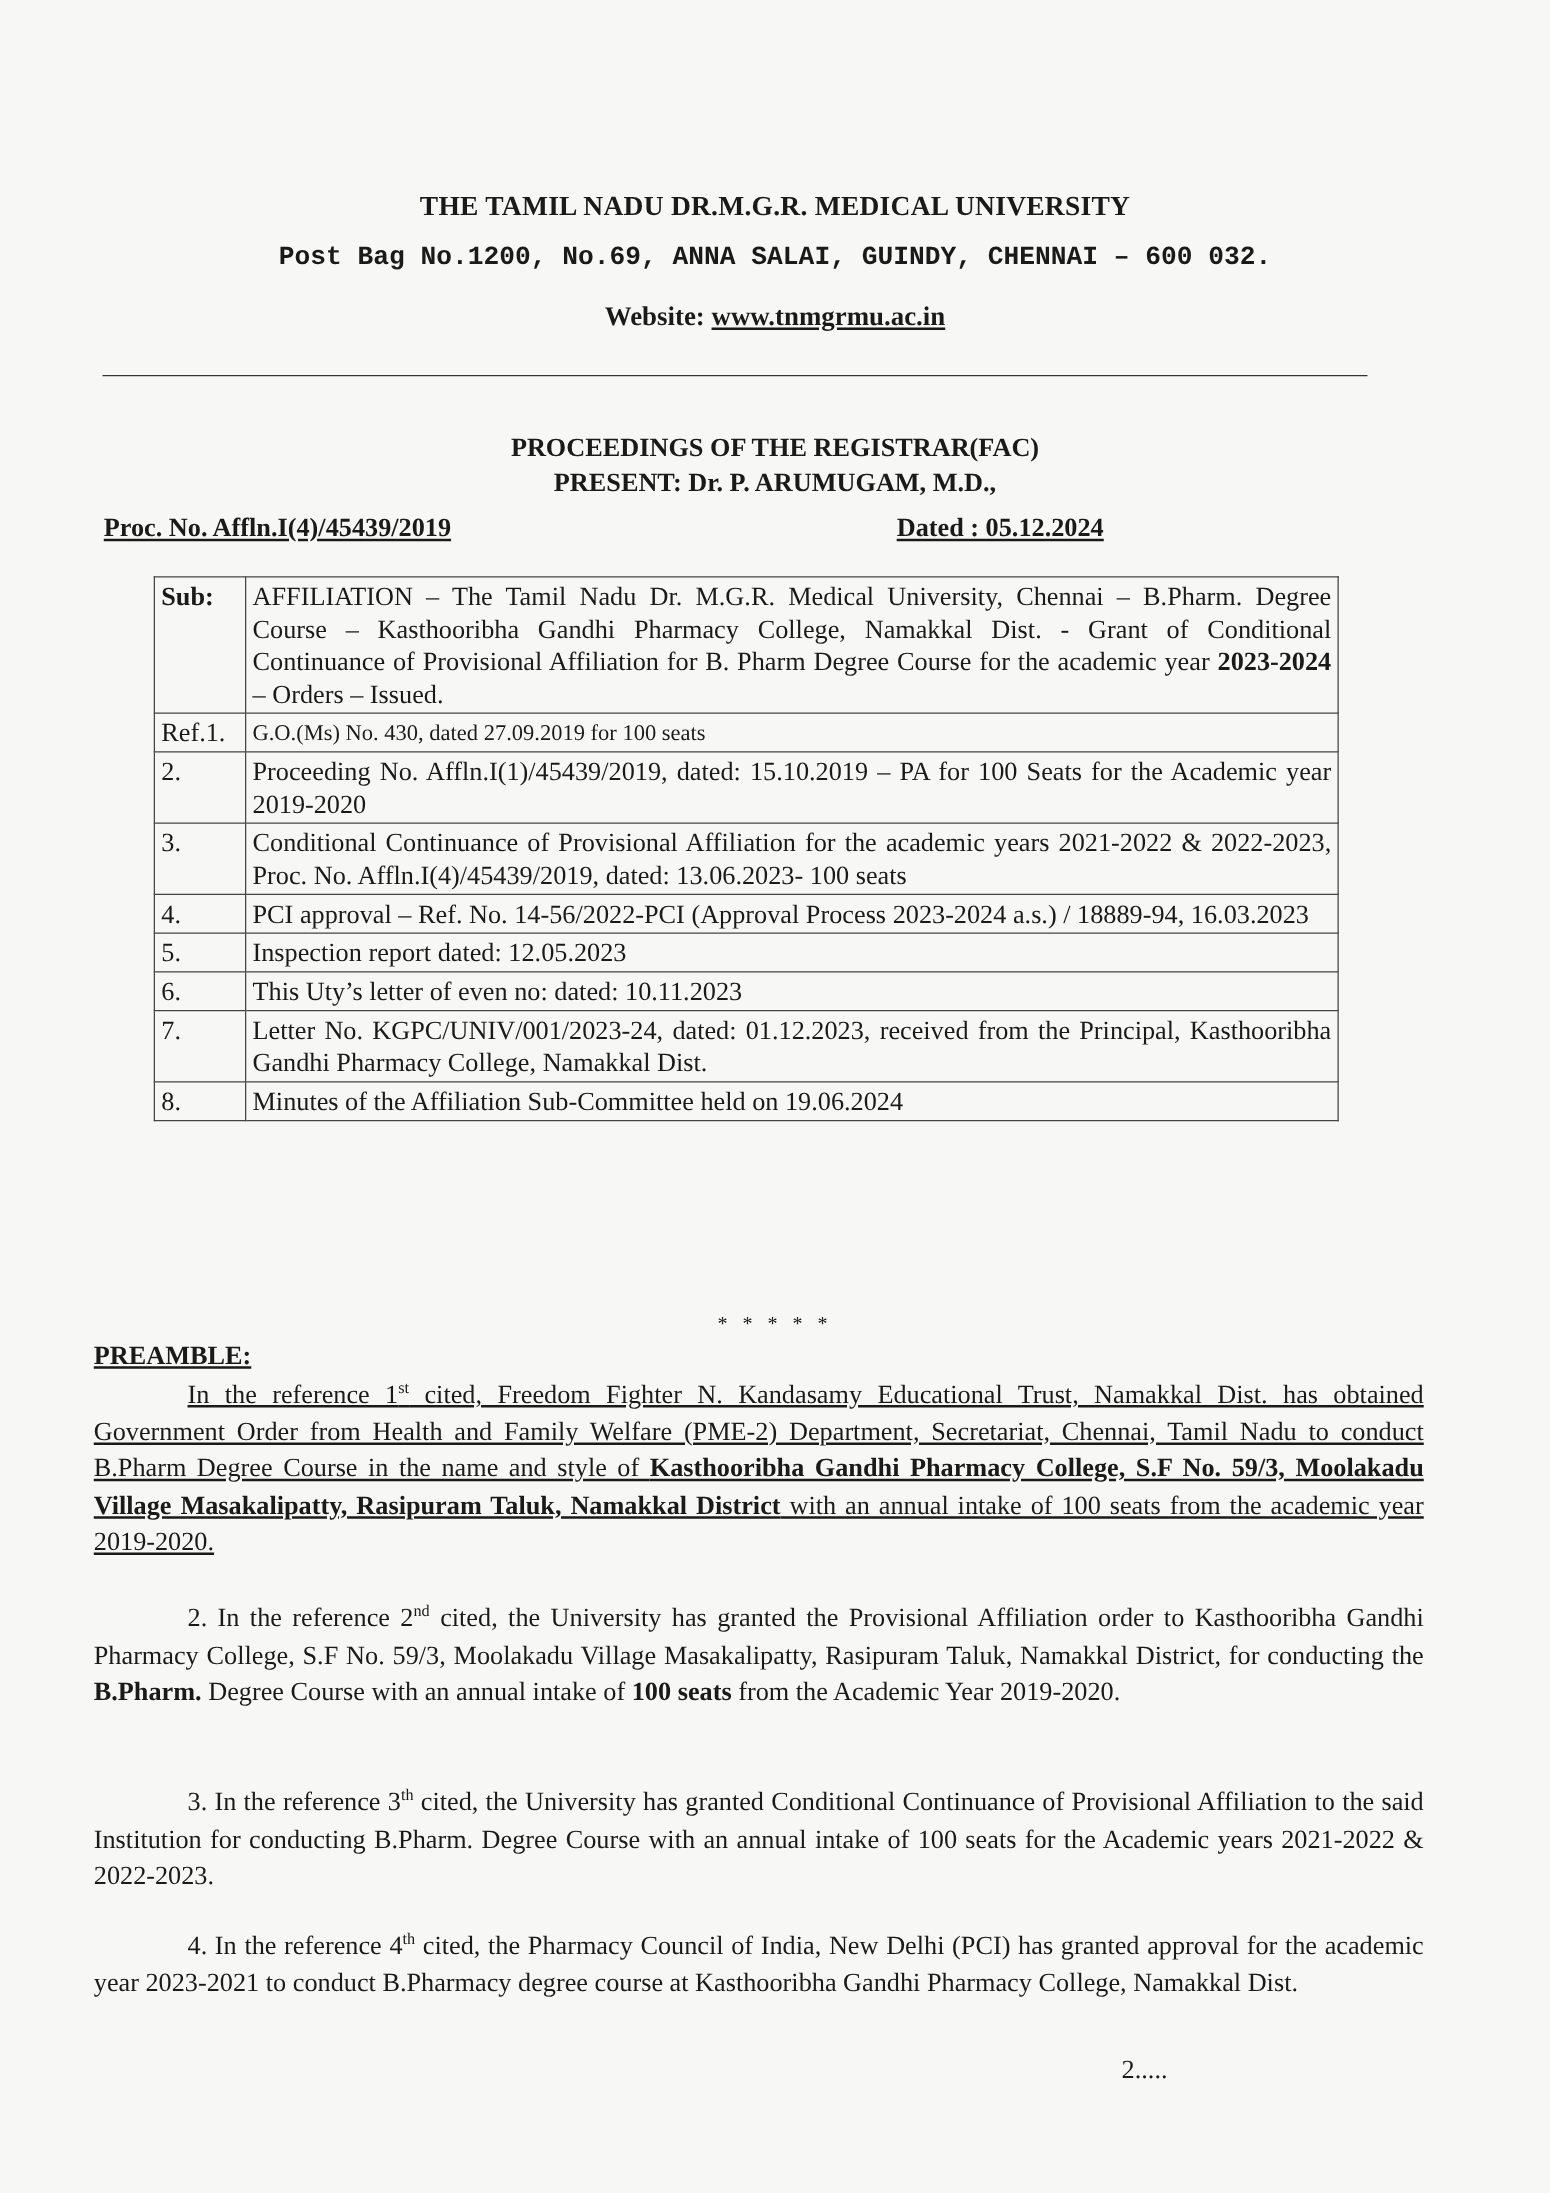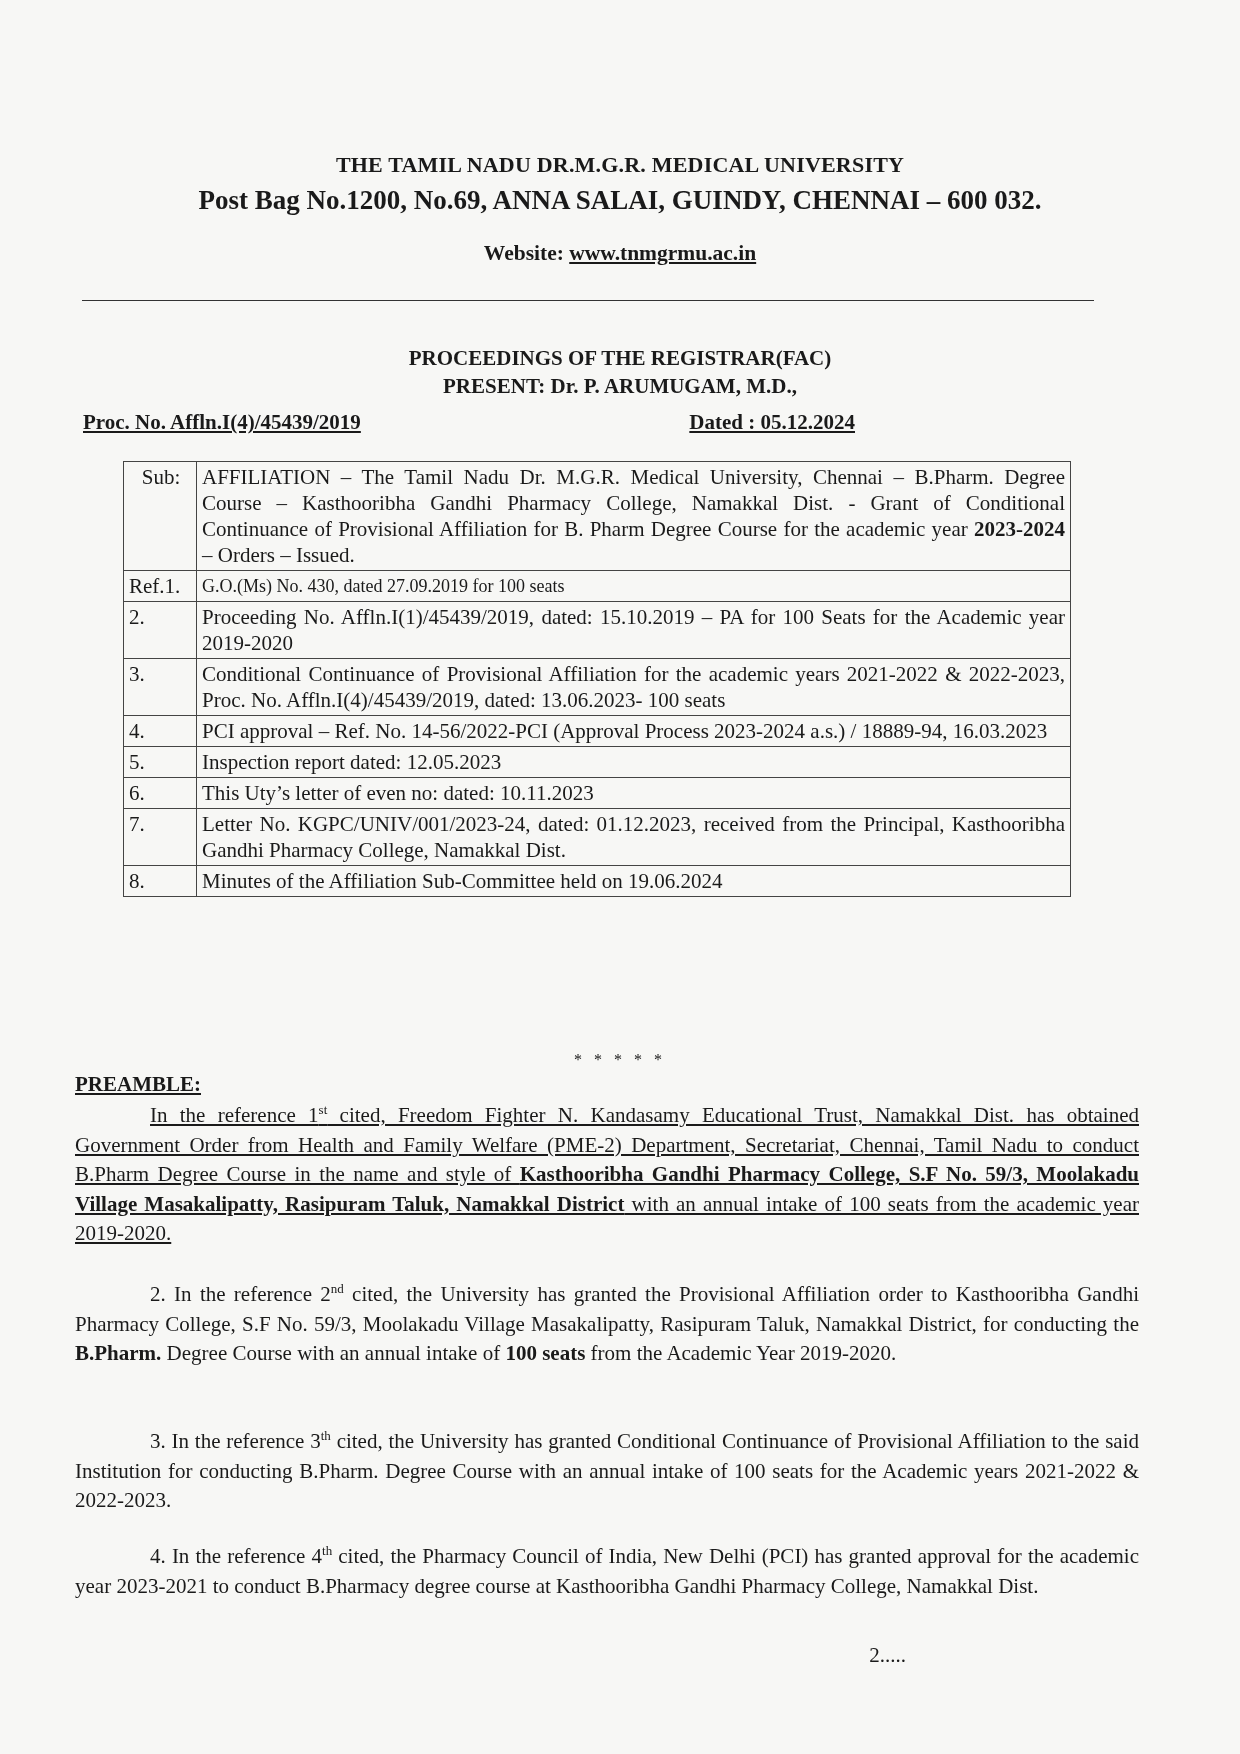--- a/index.html
+++ b/index.html
@@ -1,33 +1,33 @@
 <!DOCTYPE html>
 <html><head>
 <meta charset="utf-8">
 <style>
   html, body { margin:0; padding:0; }
   body { width:1240px; height:1754px; background:#f7f7f5; position:relative; overflow:hidden;
          font-family:"Liberation Serif", "DejaVu Serif", serif; color:#1a1a1a; }
-  .page { position:absolute; left:0; top:0; width:1008px; height:1754px; }
+  .page { position:absolute; left:0; top:0; width:1008px; height:1754px;padding-left:28px; }
   .hdr { position:absolute; left:0; width:1240px; text-align:center; font-weight:bold; }
   .h1 { top:152px; font-size:22px; letter-spacing:0.2px; }
-  .h2 { top:185px; font-size:27px; }
+  .h2 { top:195px; font-size:21px;font-family:Liberation Mono, monospace; }
   .h3 { top:213px; font-size:21.5px; }
   .h4 { top:241px; font-size:21.5px; }
   .h4 u { text-decoration:underline; }
   .rule { position:absolute; left:82px; width:1012px; top:300px; height:0; border-top:1.5px solid #333; }
   .p1 { top:346px; font-size:21px; }
   .p2 { top:374px; font-size:21px; }
   .proc { position:absolute; left:83px; top:410px; font-size:21px; font-weight:bold; text-decoration:underline; }
   .dated { position:absolute; right:153px; top:410px; font-size:21px; font-weight:bold; text-decoration:underline; }
   table.refs { position:absolute; left:123px; top:461px; width:948px; border-collapse:collapse; font-size:21px; line-height:26px; }
   table.refs td { border:1.3px solid #444; padding:2px 5px 2px 5px; vertical-align:top; }
   table.refs td.lab { width:64px; padding-right:3px; }
-  table.refs td.lab.sub { text-align:center; }
+  table.refs td.lab.sub { text-align:left;font-weight:bold; }
   table.refs td.txt { text-align:justify; }
   table.refs td.small { font-size:18px; }
   .stars { position:absolute; left:0; width:1240px; top:1051px; text-align:center; font-size:16px; letter-spacing:4px; }
   .preamble-h { position:absolute; left:75px; top:1072px; font-size:21px; font-weight:bold; text-decoration:underline; }
   .para { position:absolute; left:75px; width:1064px; font-size:21px; line-height:29.5px; text-align:justify; }
   .para .ind { display:inline-block; width:75px; }
   .para b { font-weight:bold; }
   .para sup { font-size:13px; line-height:0; }
   .pp0 { top:1101px;text-decoration:underline; }
   .pp1 { top:1280px; }

